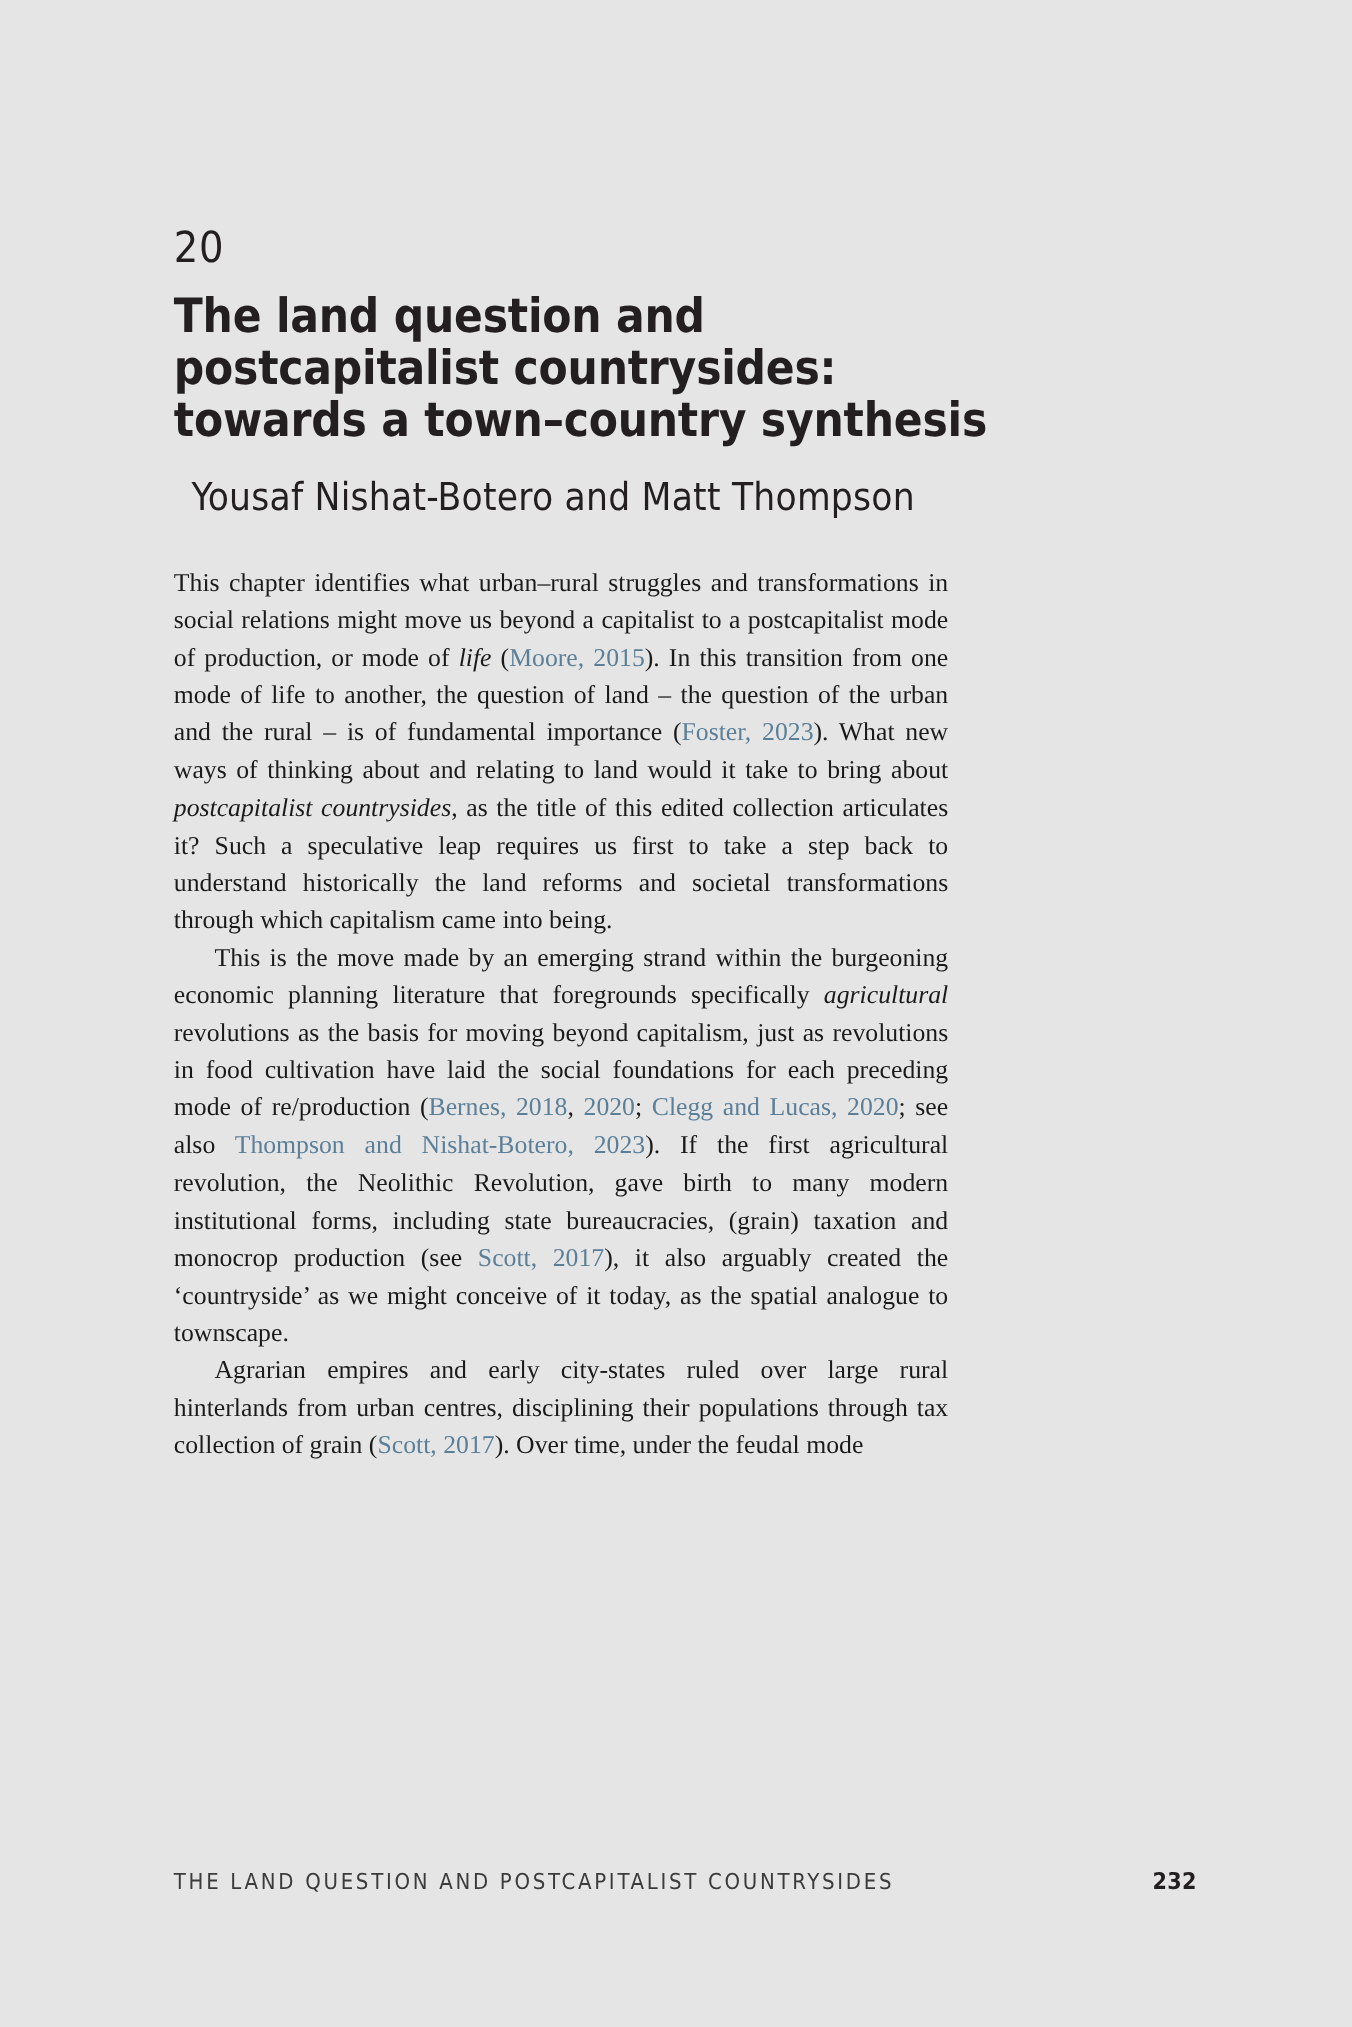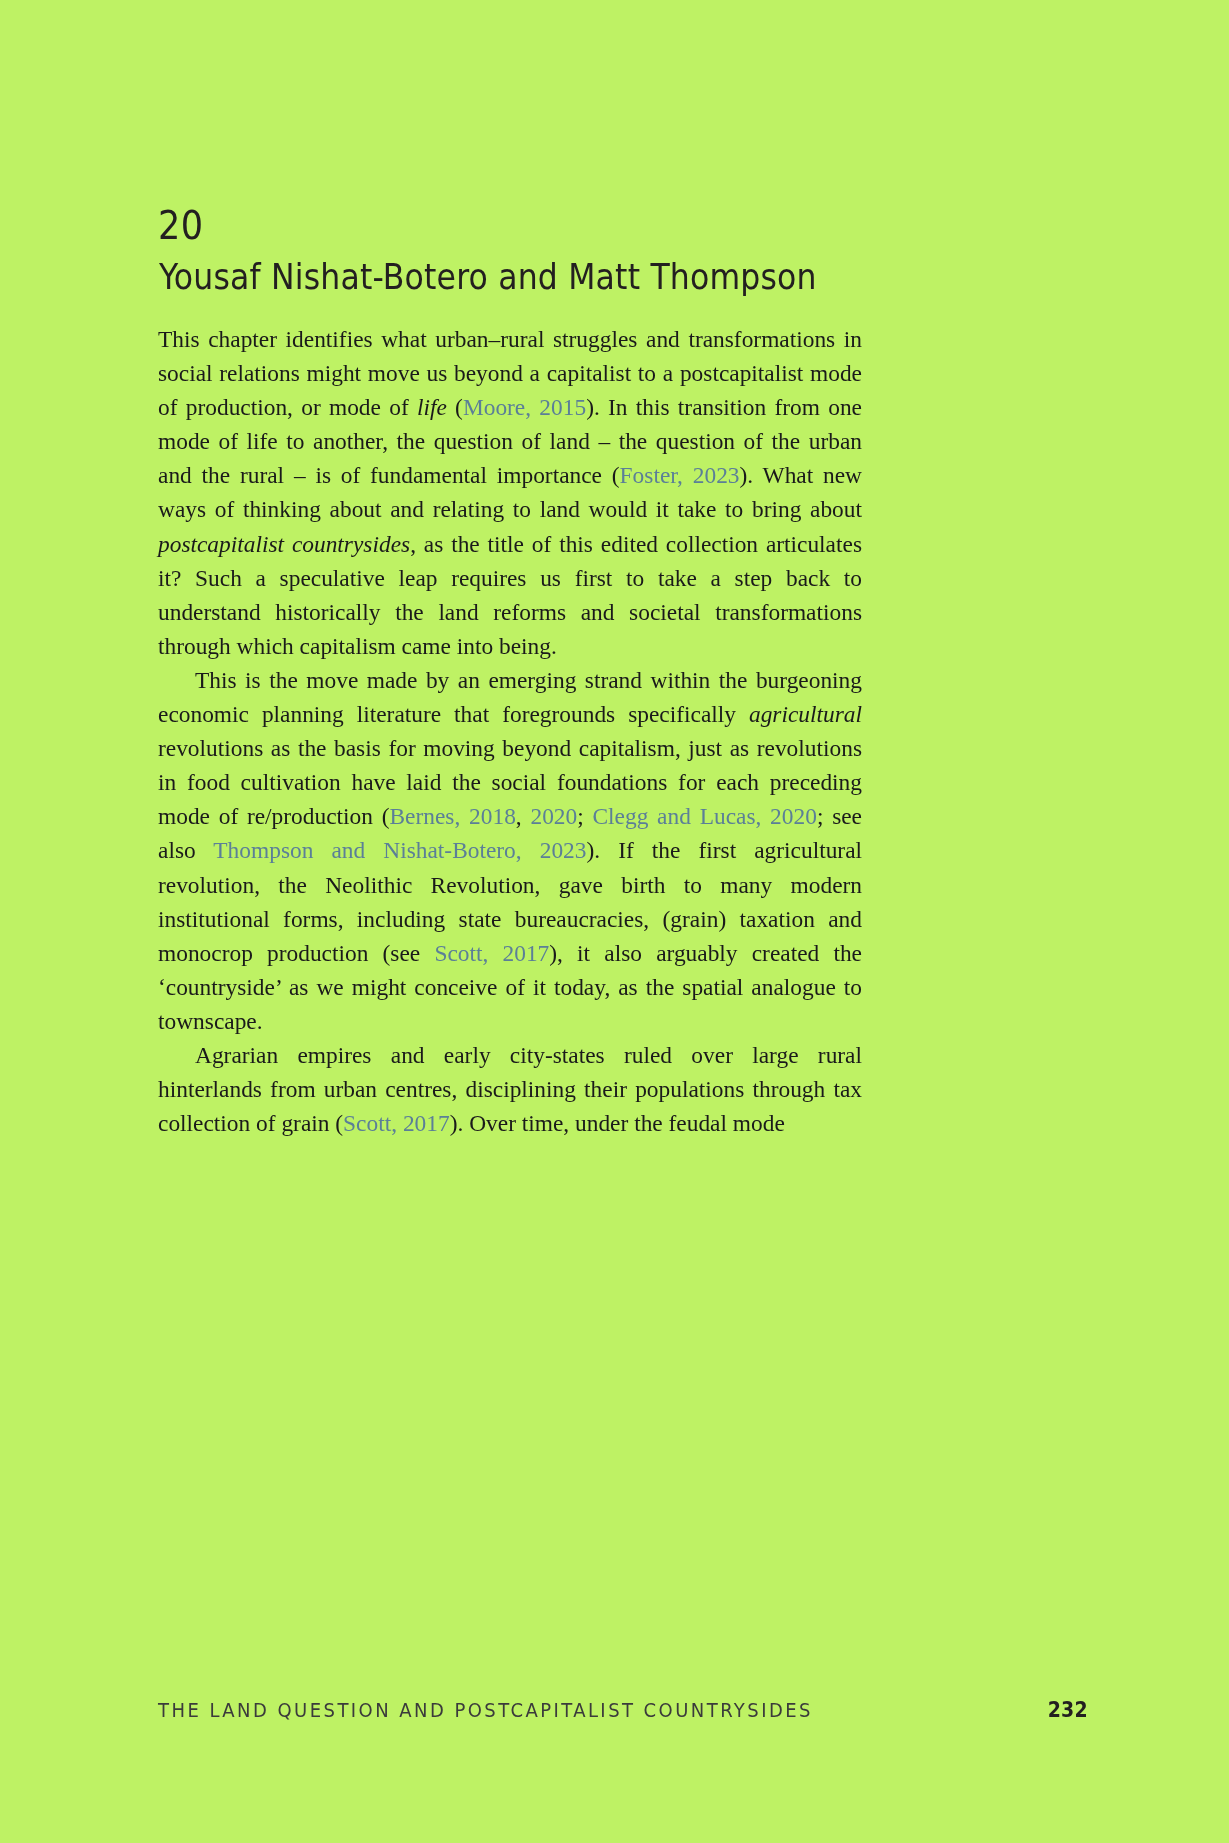--- a/index.html
+++ b/index.html
@@ -14,21 +14,21 @@
     font-family: "Liberation Serif", serif;
     color: #000000;
     overflow: hidden;
   }
 
   .page {
     position: absolute;
     left: 0; top: 0;
     width: 1229px;
     height: 1843px;
-    background: #bef264;
+    background: #e5e5e5;
   }
 
   
   .content {
     position: absolute;
     left: 158px;
     top: 0px;
     width: 704px;
   }
 
@@ -56,21 +56,21 @@
     width: 740px;
   }
 
   .chapter-authors {
     font-family: "DejaVu Sans Condensed", "Liberation Sans Narrow", "Liberation Sans", sans-serif;
     font-weight: 300;
     font-size: 35px;
     line-height: 40px;
     letter-spacing: 0.2px;
     color: #231f20;
-    margin: 1px;
+    margin: 16px;
     padding-top: 11px;
   }
 
   
   .section-heading {
     font-family: "DejaVu Sans Condensed", "Liberation Sans Narrow", "Liberation Sans", sans-serif;
     font-weight: bold;
     font-size: 25px;
     line-height: 28px;
     color: #231f20;
@@ -133,20 +133,21 @@
 </style>
 </head>
 <body>
 
 <div class="page">
 
   <div class="content">
 
     <div class="chapter-number">20</div>
 
+    <h1 class="chapter-title">The land question and postcapitalist countrysides: towards a town–country synthesis</h1>
 
     <div class="chapter-authors">Yousaf Nishat-Botero and Matt Thompson</div>
 
 
     <div id="paragraph-container">
         <p class="body-text"><span>This chapter identifies what urban–rural struggles and transformations in social relations might move us beyond a capitalist to a postcapitalist mode of production, or mode of </span><em>life</em><span> (</span><span class="cite">Moore, 2015</span><span>). In this transition from one mode of life to another, the question of land – the question of the urban and the rural – is of fundamental importance (</span><span class="cite">Foster, 2023</span><span>). What new ways of thinking about and relating to land would it take to bring about </span><em>postcapitalist countrysides</em><span>, as the title of this edited collection articulates it? Such a speculative leap requires us first to take a step back to understand historically the land reforms and societal transformations through which capitalism came into being.</span></p>
         <p class="body-text indent"><span>This is the move made by an emerging strand within the burgeoning economic planning literature that foregrounds specifically </span><em>agricultural</em><span> revolutions as the basis for moving beyond capitalism, just as revolutions in food cultivation have laid the social foundations for each preceding mode of re/production (</span><span class="cite">Bernes, 2018</span><span>, </span><span class="cite">2020</span><span>; </span><span class="cite">Clegg and Lucas, 2020</span><span>; see also </span><span class="cite">Thompson and Nishat-Botero, 2023</span><span>). If the first agricultural revolution, the Neolithic Revolution, gave birth to many modern institutional forms, including state bureaucracies, (grain) taxation and monocrop production (see </span><span class="cite">Scott, 2017</span><span>), it also arguably created the ‘countryside’ as we might conceive of it today, as the spatial analogue to townscape.</span></p>
         <p class="body-text indent"><span>Agrarian empires and early city-states ruled over large rural hinterlands from urban centres, disciplining their populations through tax collection of grain (</span><span class="cite">Scott, 2017</span><span>). Over time, under the feudal mode</span></p>
       </div>
 

